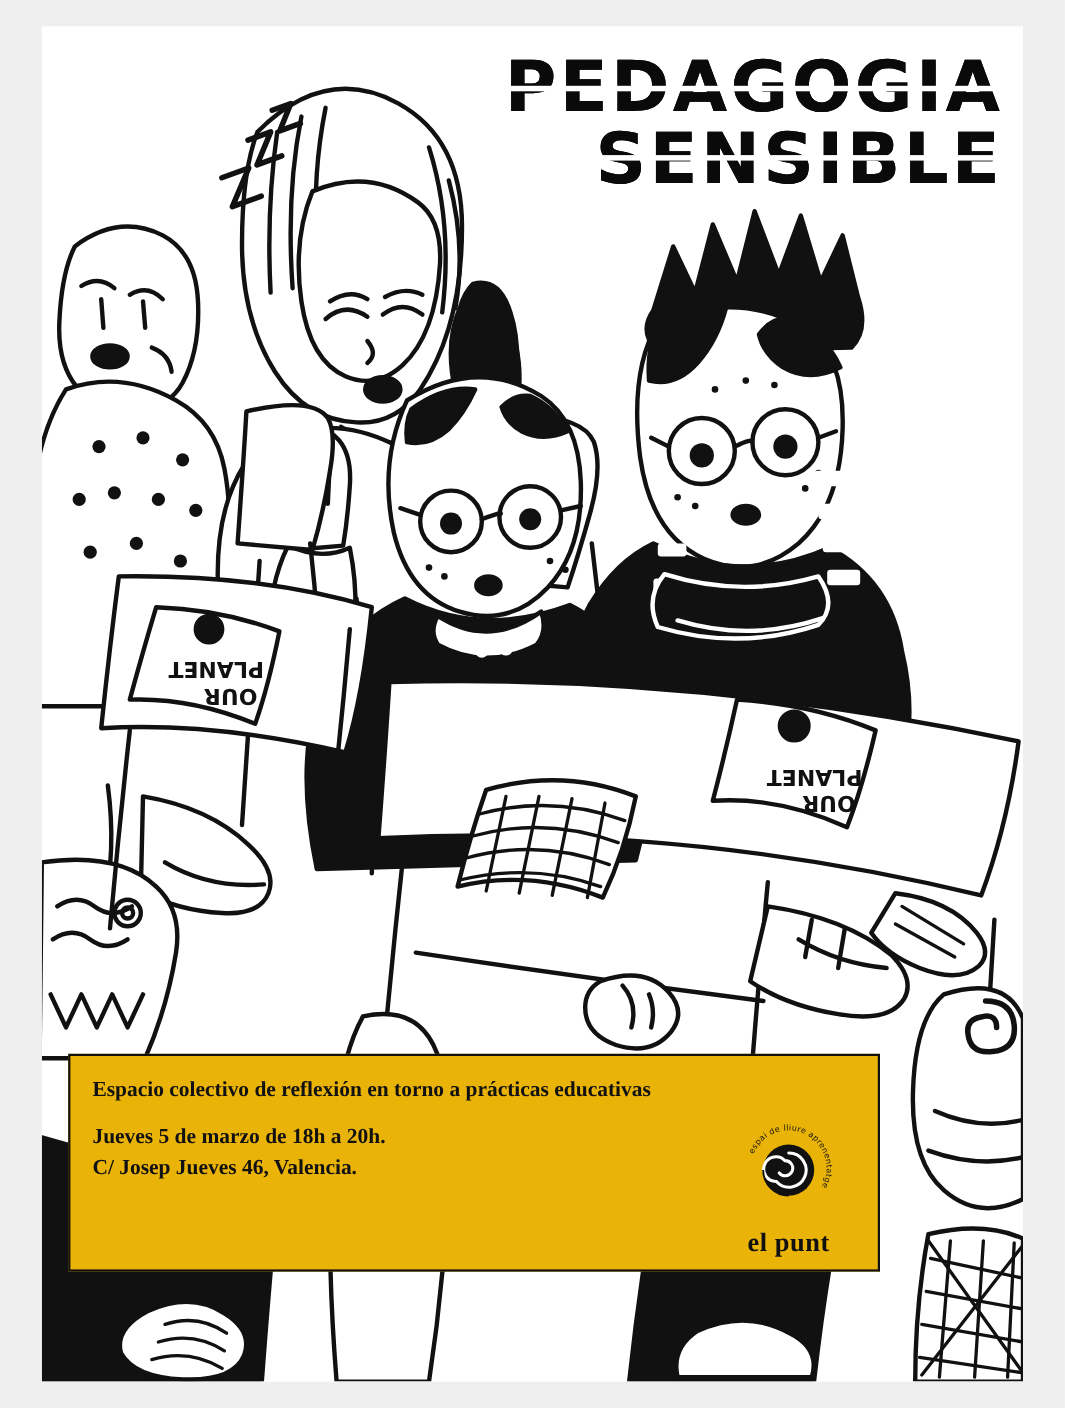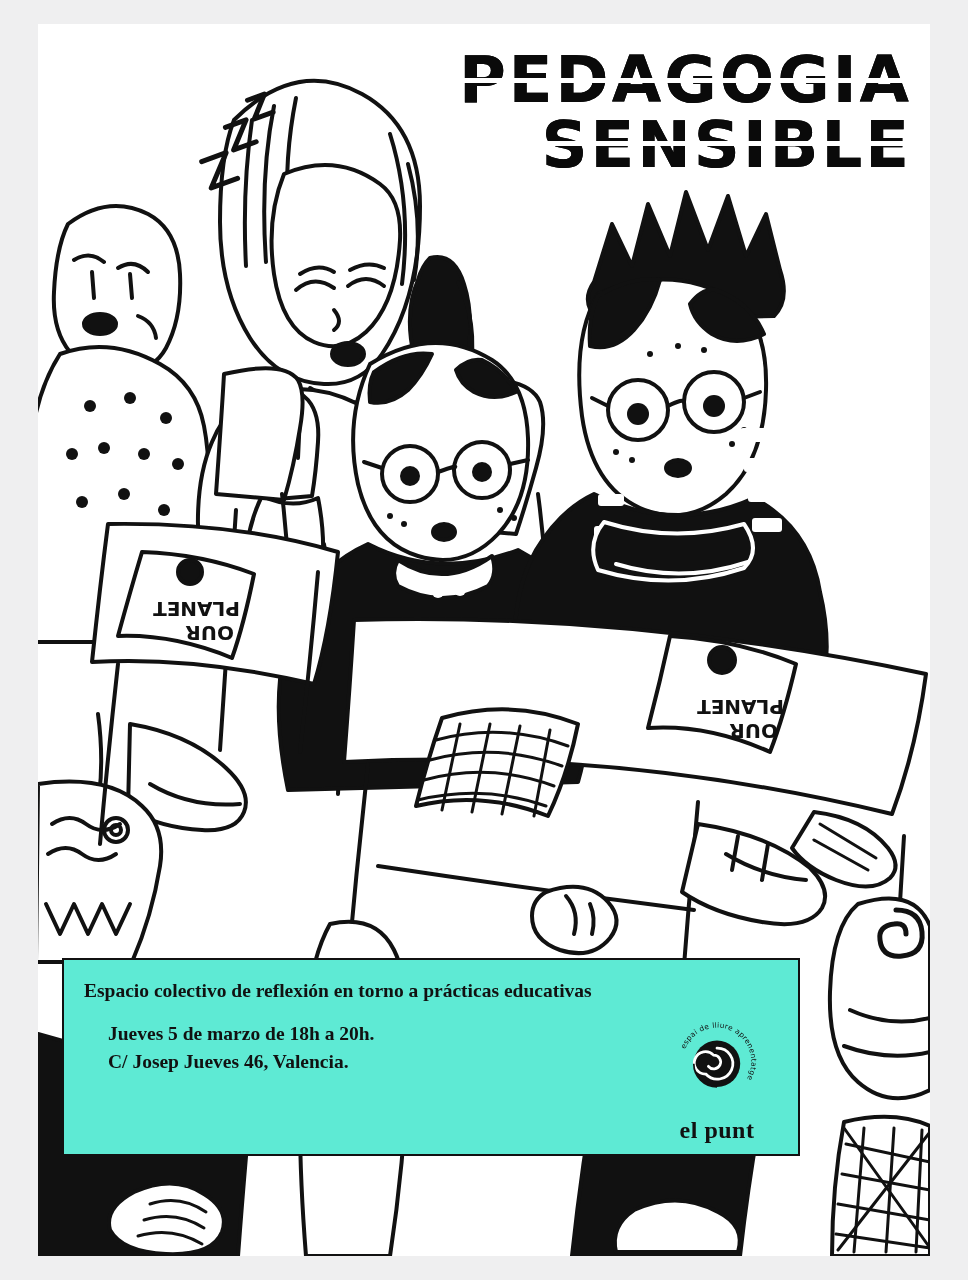--- a/index.html
+++ b/index.html
@@ -68,42 +68,41 @@
     height: 1232px;
   }
 
   
   .caption-box {
     position: absolute;
     left: 24px;
     bottom: 100px;
     width: 738px;
     height: 198px;
-    background: #5eead4;
+    background: #eab308;
     border: 2px solid #111;
     box-sizing: border-box;
     padding: 18px 20px 14px 20px;
   }
   .caption-top {
     font-size: 19.5px;
     font-weight: 700;
     color: #111;
     text-align: justify;
     line-height: 1.35;
     margin: 0 0 6px 0;
     width: 716px;
   }
   .caption-top .l2 { text-align: left; display: block; }
   .caption-lines {
     margin-top: 16px;
     font-size: 19.5px;
     font-weight: 700;
     color: #111;
     line-height: 1.42;
-    margin-left: 24px;
   }
   .caption-lines div { white-space: nowrap; }
 
   
   .logo {
     position: absolute;
     right: 16px;
     bottom: 10px;
     width: 130px;
     text-align: center;

